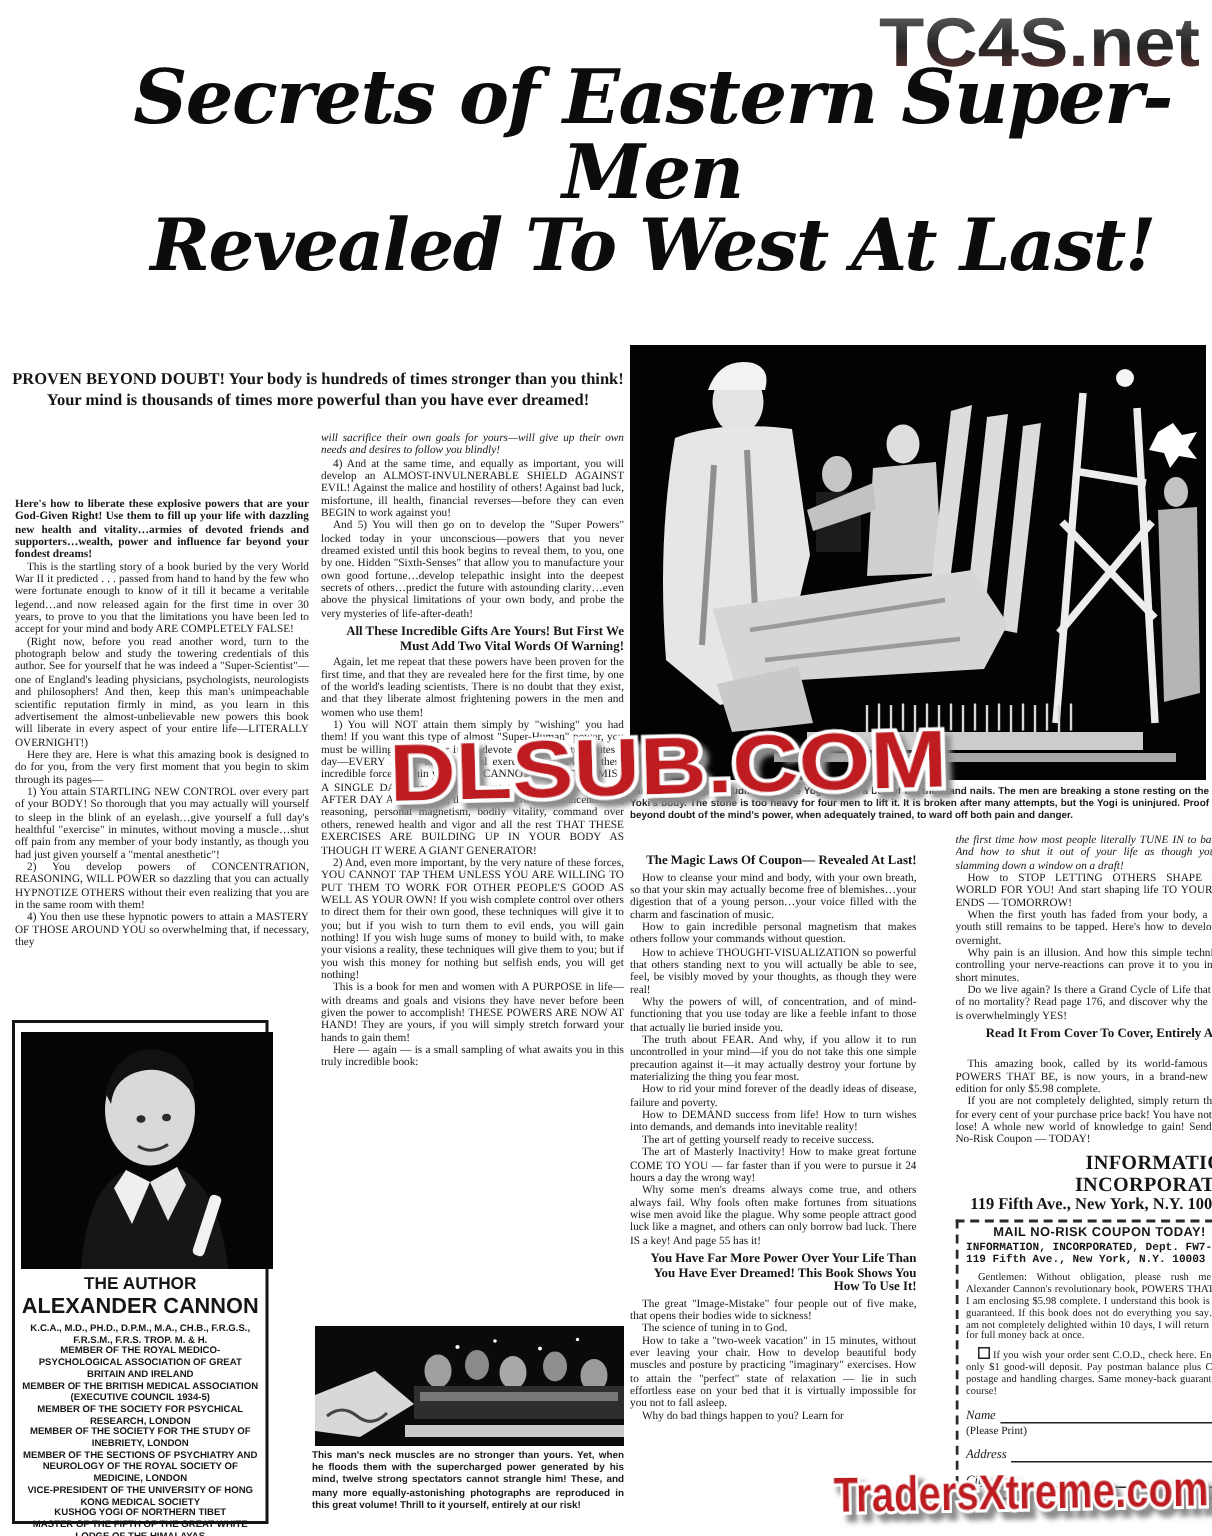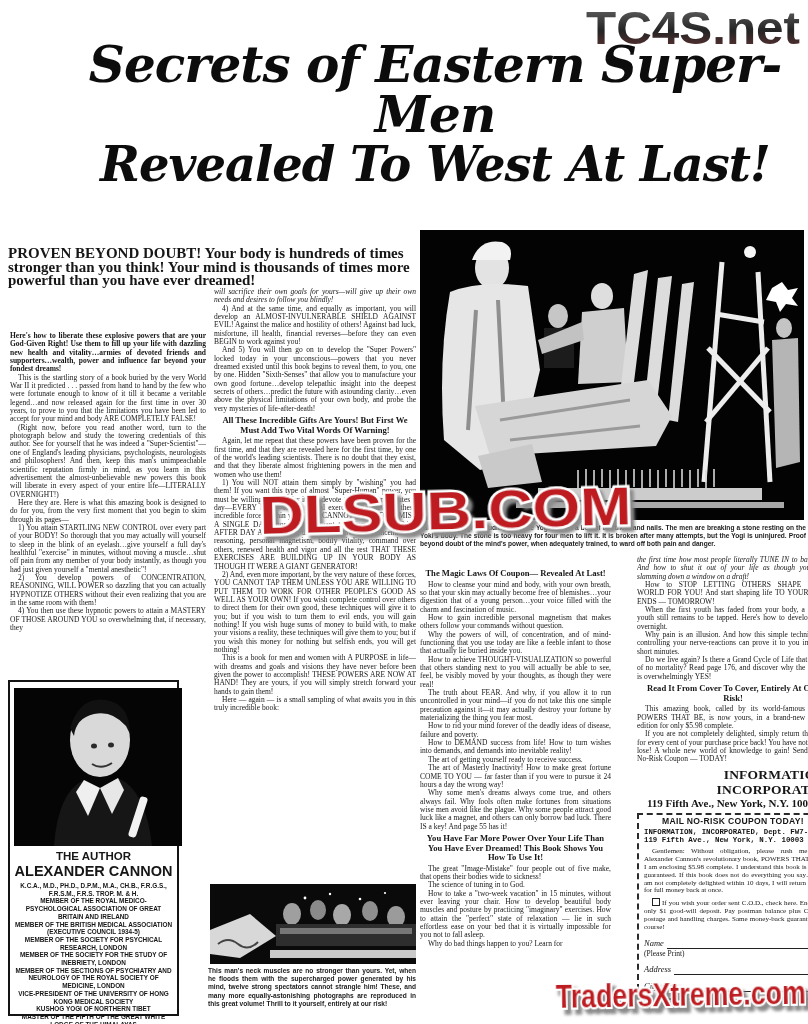--- a/index.html
+++ b/index.html
@@ -5,28 +5,28 @@
   html,body{margin:0;padding:0;}
   body{width:808px;height:1024px;background:#ffffff;overflow:hidden;position:relative;
        font-family:"Liberation Serif", serif;color:#161616;}
   .abs{position:absolute;}
   
   .headline{left:0;top:40px;width:808px;text-align:center;
     font-family:"DejaVu Serif", serif;font-weight:bold;font-style:italic;
     font-size:50px;line-height:1.0;color:#0c0c0c;letter-spacing:-1px;margin-left:31px;}
   .headline.l2{top:140px;font-size:48px;}
   
-  .intro{left:8px;top:247px;width:408px;text-align:left;font-weight:bold;
-    font-size:15px;line-height:13.5px;}
+  .intro{left:8px;top:247px;width:408px;text-align:center;font-weight:bold;
+    font-size:11px;line-height:13.5px;}
   
   .col{font-size:7.5px;line-height:8.35px;text-align:justify;overflow:hidden;}
   .col p{margin:0;text-indent:8px;}
   .col p.noindent{text-indent:0;font-style:italic;}
   .col p.lead{font-weight:bold;text-indent:0;}
-  .col .h{font-weight:bold;text-align:center;text-indent:0;font-size:8.6px;
+  .col .h{font-weight:bold;text-align:right;text-indent:0;font-size:8.6px;
     line-height:9.6px;margin:3px 0 2px 0;}
   .col1{left:10px;top:288px;width:196px;height:388px;margin-top:44px;}
   .col2{left:214px;top:288px;width:202px;height:594px;}
   .col3{left:420px;top:566px;width:191px;height:458px;}
   .col4{left:637px;top:556px;width:192px;height:462px;}
   
   .photo{background:#000;display:block;}
   .photo-large{left:420px;top:230px;width:384px;height:290px;}
   .caption{font-family:"Liberation Sans", sans-serif;font-weight:bold;
     font-size:6.6px;line-height:8.2px;text-align:justify;color:#1b1b1b;}
@@ -204,22 +204,22 @@
     </g>
     <rect x="118" y="258" width="224" height="12" fill="#cccccc"></rect>
     <rect x="96" y="272" width="268" height="6" fill="#a8a8a8"></rect>
   </svg>
   <div class="abs caption caption-large">Taken in an English auditorium. The Yogi lies on a bed of ten thousand nails. The men are breaking a stone resting on the Yoki's body. The stone is too heavy for four men to lift it. It is broken after many attempts, but the Yogi is uninjured. Proof beyond doubt of the mind's power, when adequately trained, to ward off both pain and danger.</div>
 
   <div class="abs col col3">
     <div class="h">The Magic Laws Of Coupon— Revealed At Last!</div>
     <p>How to cleanse your mind and body, with your own breath, so that your skin may actually become free of blemishes…your digestion that of a young person…your voice filled with the charm and fascination of music.</p>
     <p>How to gain incredible personal magnetism that makes others follow your commands without question.</p>
+    <p>How to achieve THOUGHT-VISUALIZATION so powerful that others standing next to you will actually be able to see, feel, be visibly moved by your thoughts, as though they were real!</p>
     <p>Why the powers of will, of concentration, and of mind-functioning that you use today are like a feeble infant to those that actually lie buried inside you.</p>
-    <p>How to achieve THOUGHT-VISUALIZATION so powerful that others standing next to you will actually be able to see, feel, be visibly moved by your thoughts, as though they were real!</p>
     <p>The truth about FEAR. And why, if you allow it to run uncontrolled in your mind—if you do not take this one simple precaution against it—it may actually destroy your fortune by materializing the thing you fear most.</p>
     <p>How to rid your mind forever of the deadly ideas of disease, failure and poverty.</p>
     <p>How to DEMAND success from life! How to turn wishes into demands, and demands into inevitable reality!</p>
     <p>The art of getting yourself ready to receive success.</p>
     <p>The art of Masterly Inactivity! How to make great fortune COME TO YOU — far faster than if you were to pursue it 24 hours a day the wrong way!</p>
     <p>Why some men's dreams always come true, and others always fail. Why fools often make fortunes from situations wise men avoid like the plague. Why some people attract good luck like a magnet, and others can only borrow bad luck. There IS a key! And page 55 has it!</p>
     <div class="h">You Have Far More Power Over Your Life Than You Have Ever Dreamed! This Book Shows You How To Use It!</div>
     <p>The great "Image-Mistake" four people out of five make, that opens their bodies wide to sickness!</p>
     <p>The science of tuning in to God.</p>
     <p>How to take a "two-week vacation" in 15 minutes, without ever leaving your chair. How to develop beautiful body muscles and posture by practicing "imaginary" exercises. How to attain the "perfect" state of relaxation — lie in such effortless ease on your bed that it is virtually impossible for you not to fall asleep.</p>

